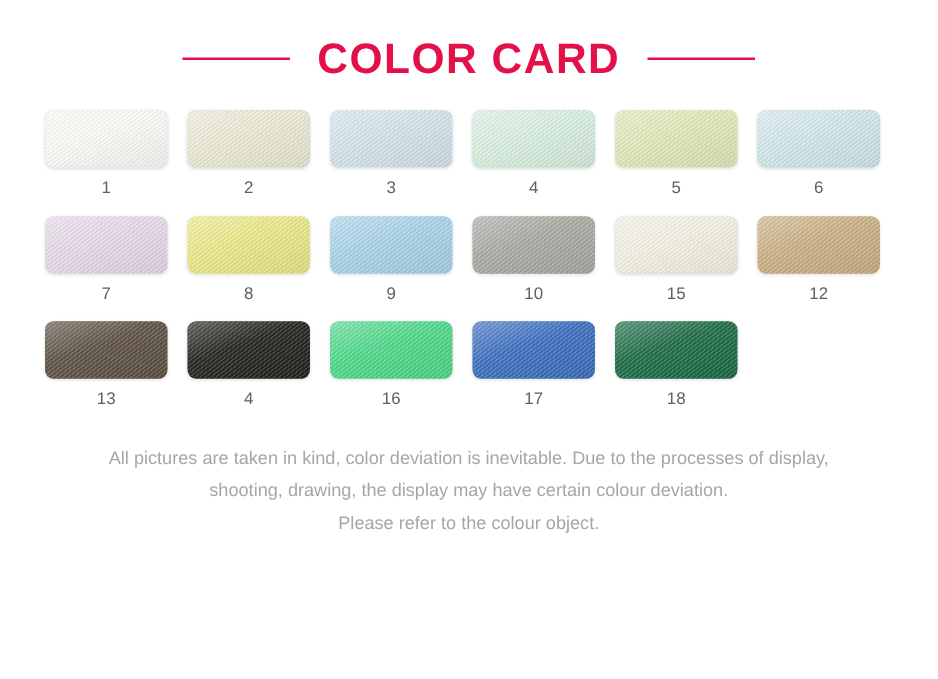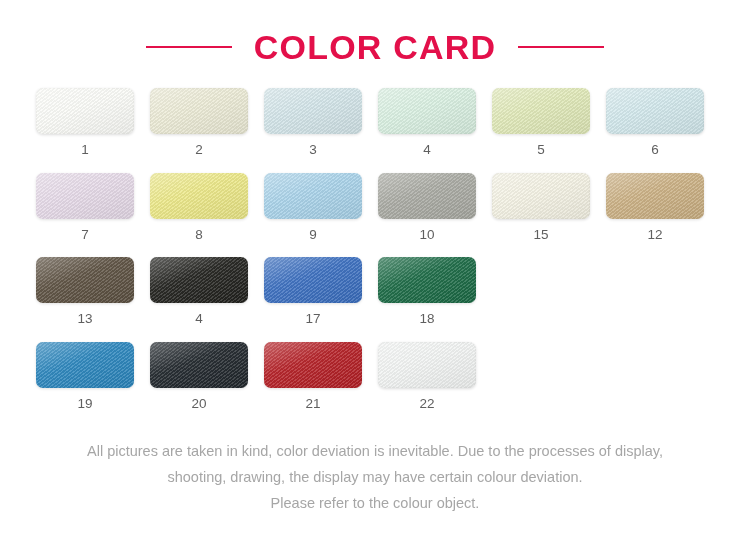--- a/index.html
+++ b/index.html
@@ -182,44 +182,30 @@
       <div class="swatch-row">
         <div class="swatch-cell">
           <div class="swatch-chip" style="background: rgb(93, 81, 66);"></div>
           <div class="swatch-label">13</div>
         </div>
         <div class="swatch-cell">
           <div class="swatch-chip" style="background: rgb(35, 35, 31);"></div>
           <div class="swatch-label">4</div>
         </div>
         <div class="swatch-cell">
+          <div class="swatch-chip" style="background: rgb(78, 217, 138);"></div>
+          <div class="swatch-label">16</div>
+        </div>
+        <div class="swatch-cell">
           <div class="swatch-chip" style="background: rgb(59, 111, 192);"></div>
           <div class="swatch-label">17</div>
         </div>
         <div class="swatch-cell">
           <div class="swatch-chip" style="background: rgb(28, 107, 70);"></div>
           <div class="swatch-label">18</div>
-        </div>
-      </div>
-      <div class="swatch-row">
-        <div class="swatch-cell">
-          <div class="swatch-chip" style="background: rgb(43, 134, 189);"></div>
-          <div class="swatch-label">19</div>
-        </div>
-        <div class="swatch-cell">
-          <div class="swatch-chip" style="background: rgb(34, 40, 45);"></div>
-          <div class="swatch-label">20</div>
-        </div>
-        <div class="swatch-cell">
-          <div class="swatch-chip" style="background: rgb(181, 32, 38);"></div>
-          <div class="swatch-label">21</div>
-        </div>
-        <div class="swatch-cell swatch-pale">
-          <div class="swatch-chip" style="background: rgb(242, 244, 243);"></div>
-          <div class="swatch-label">22</div>
         </div>
       </div>
     </div>
 
   <div class="note">
     <span class="note-line">All pictures are taken in kind, color deviation is inevitable. Due to the processes of display,</span>
     <span class="note-line">shooting, drawing, the display may have certain colour deviation.</span>
     <span class="note-line">Please refer to the colour object.</span>
   </div>
 

